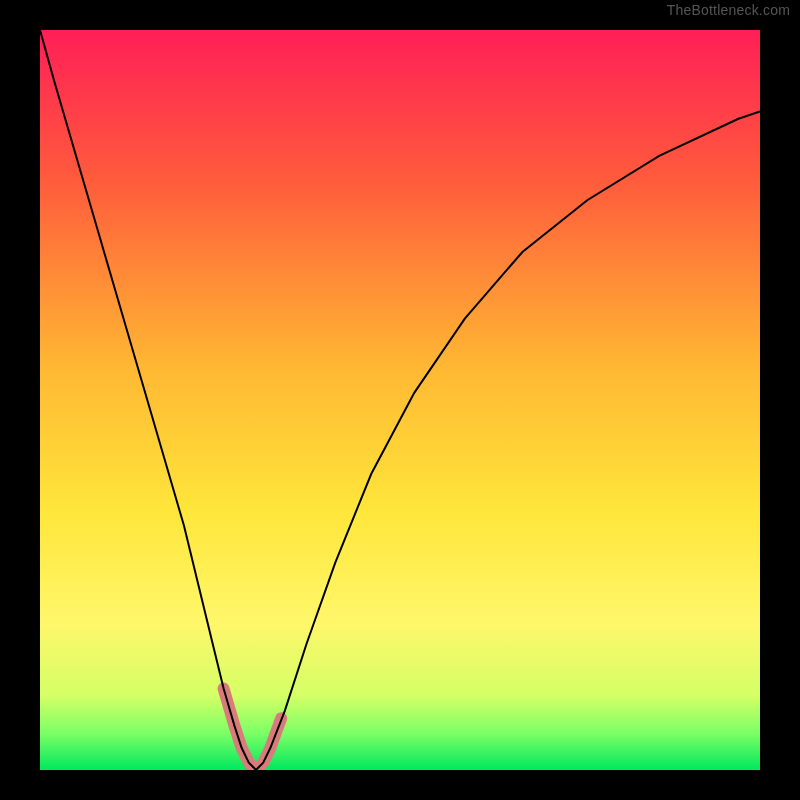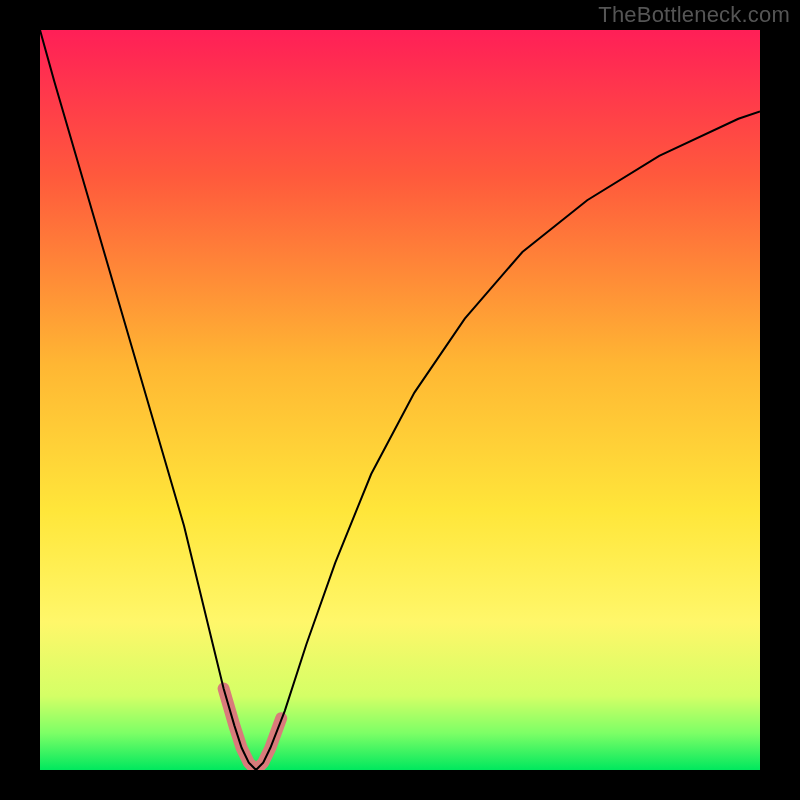--- a/index.html
+++ b/index.html
@@ -14,21 +14,21 @@
   .frame {
     position: absolute;
     inset: 0;
     background: #000;
   }
   .watermark {
     position: absolute;
     top: 2px;
     right: 10px;
     color: #555;
-    font-size: 22px;
+    font-size: 14px;
     font-weight: 500;
     letter-spacing: 0.2px;
     z-index: 10;
   }
   .plot-area {
     position: absolute;
     left: 40px;
     top: 30px;
     width: 720px;
     height: 740px;

